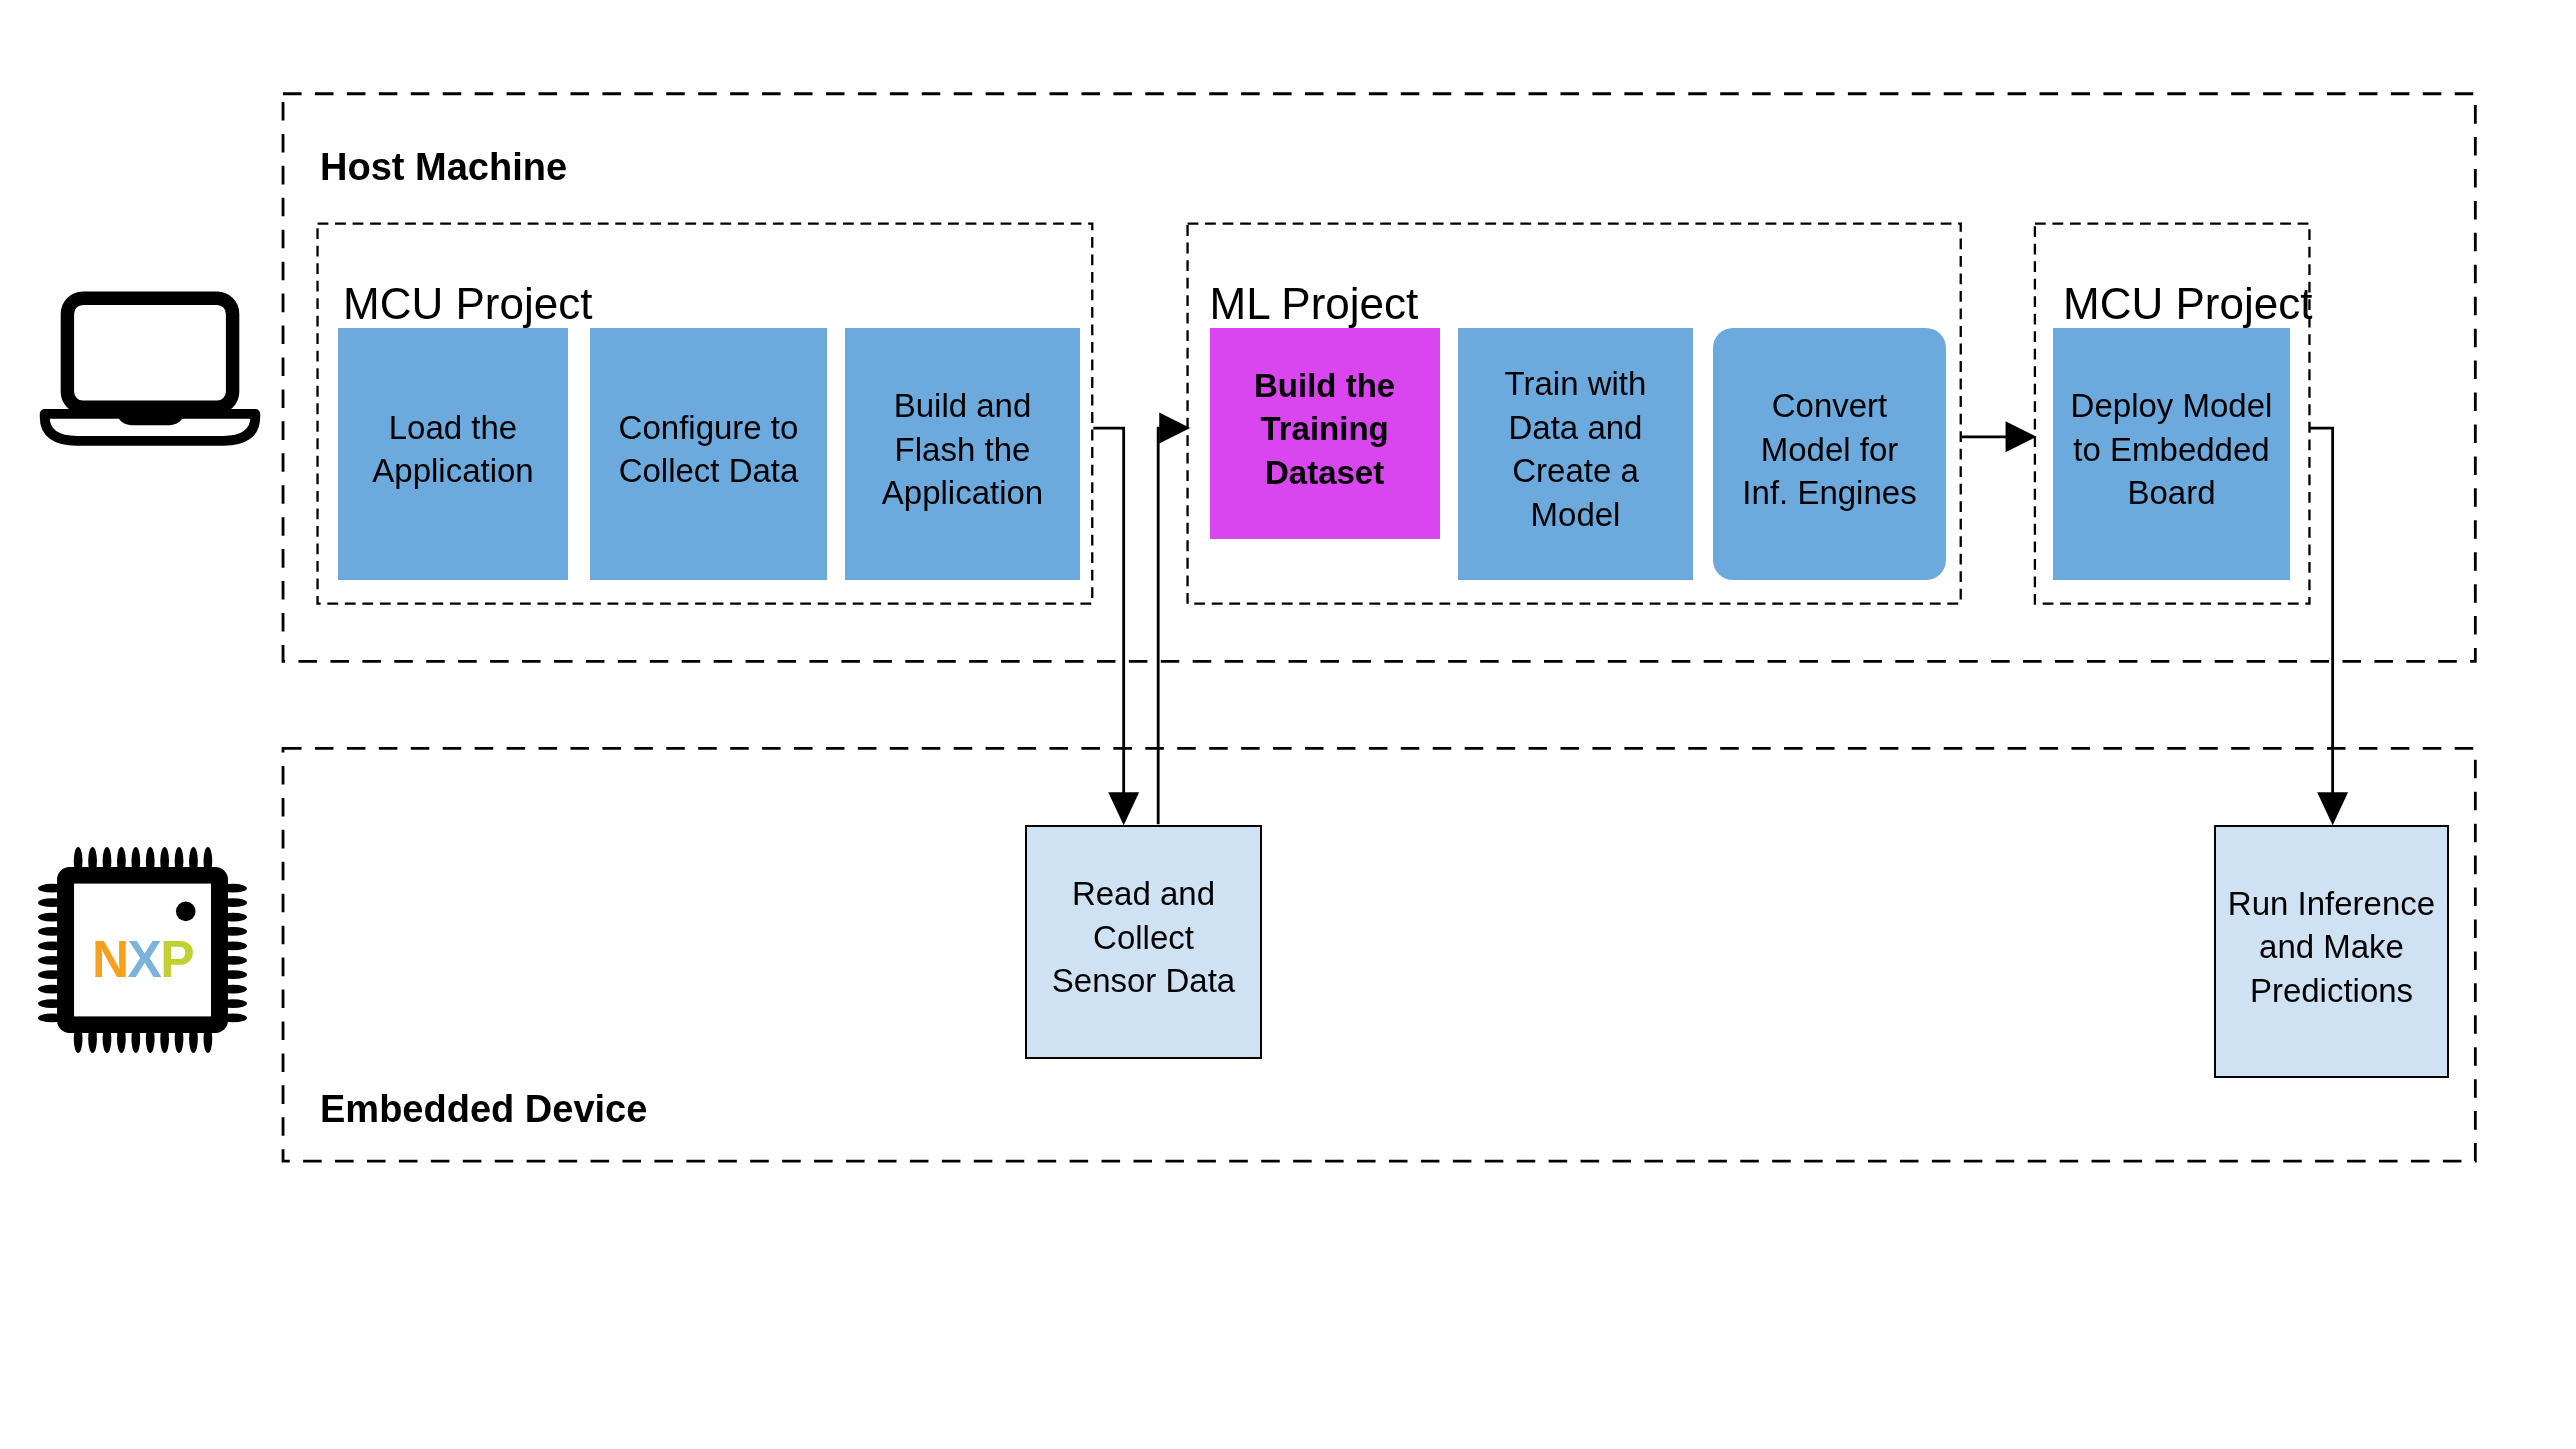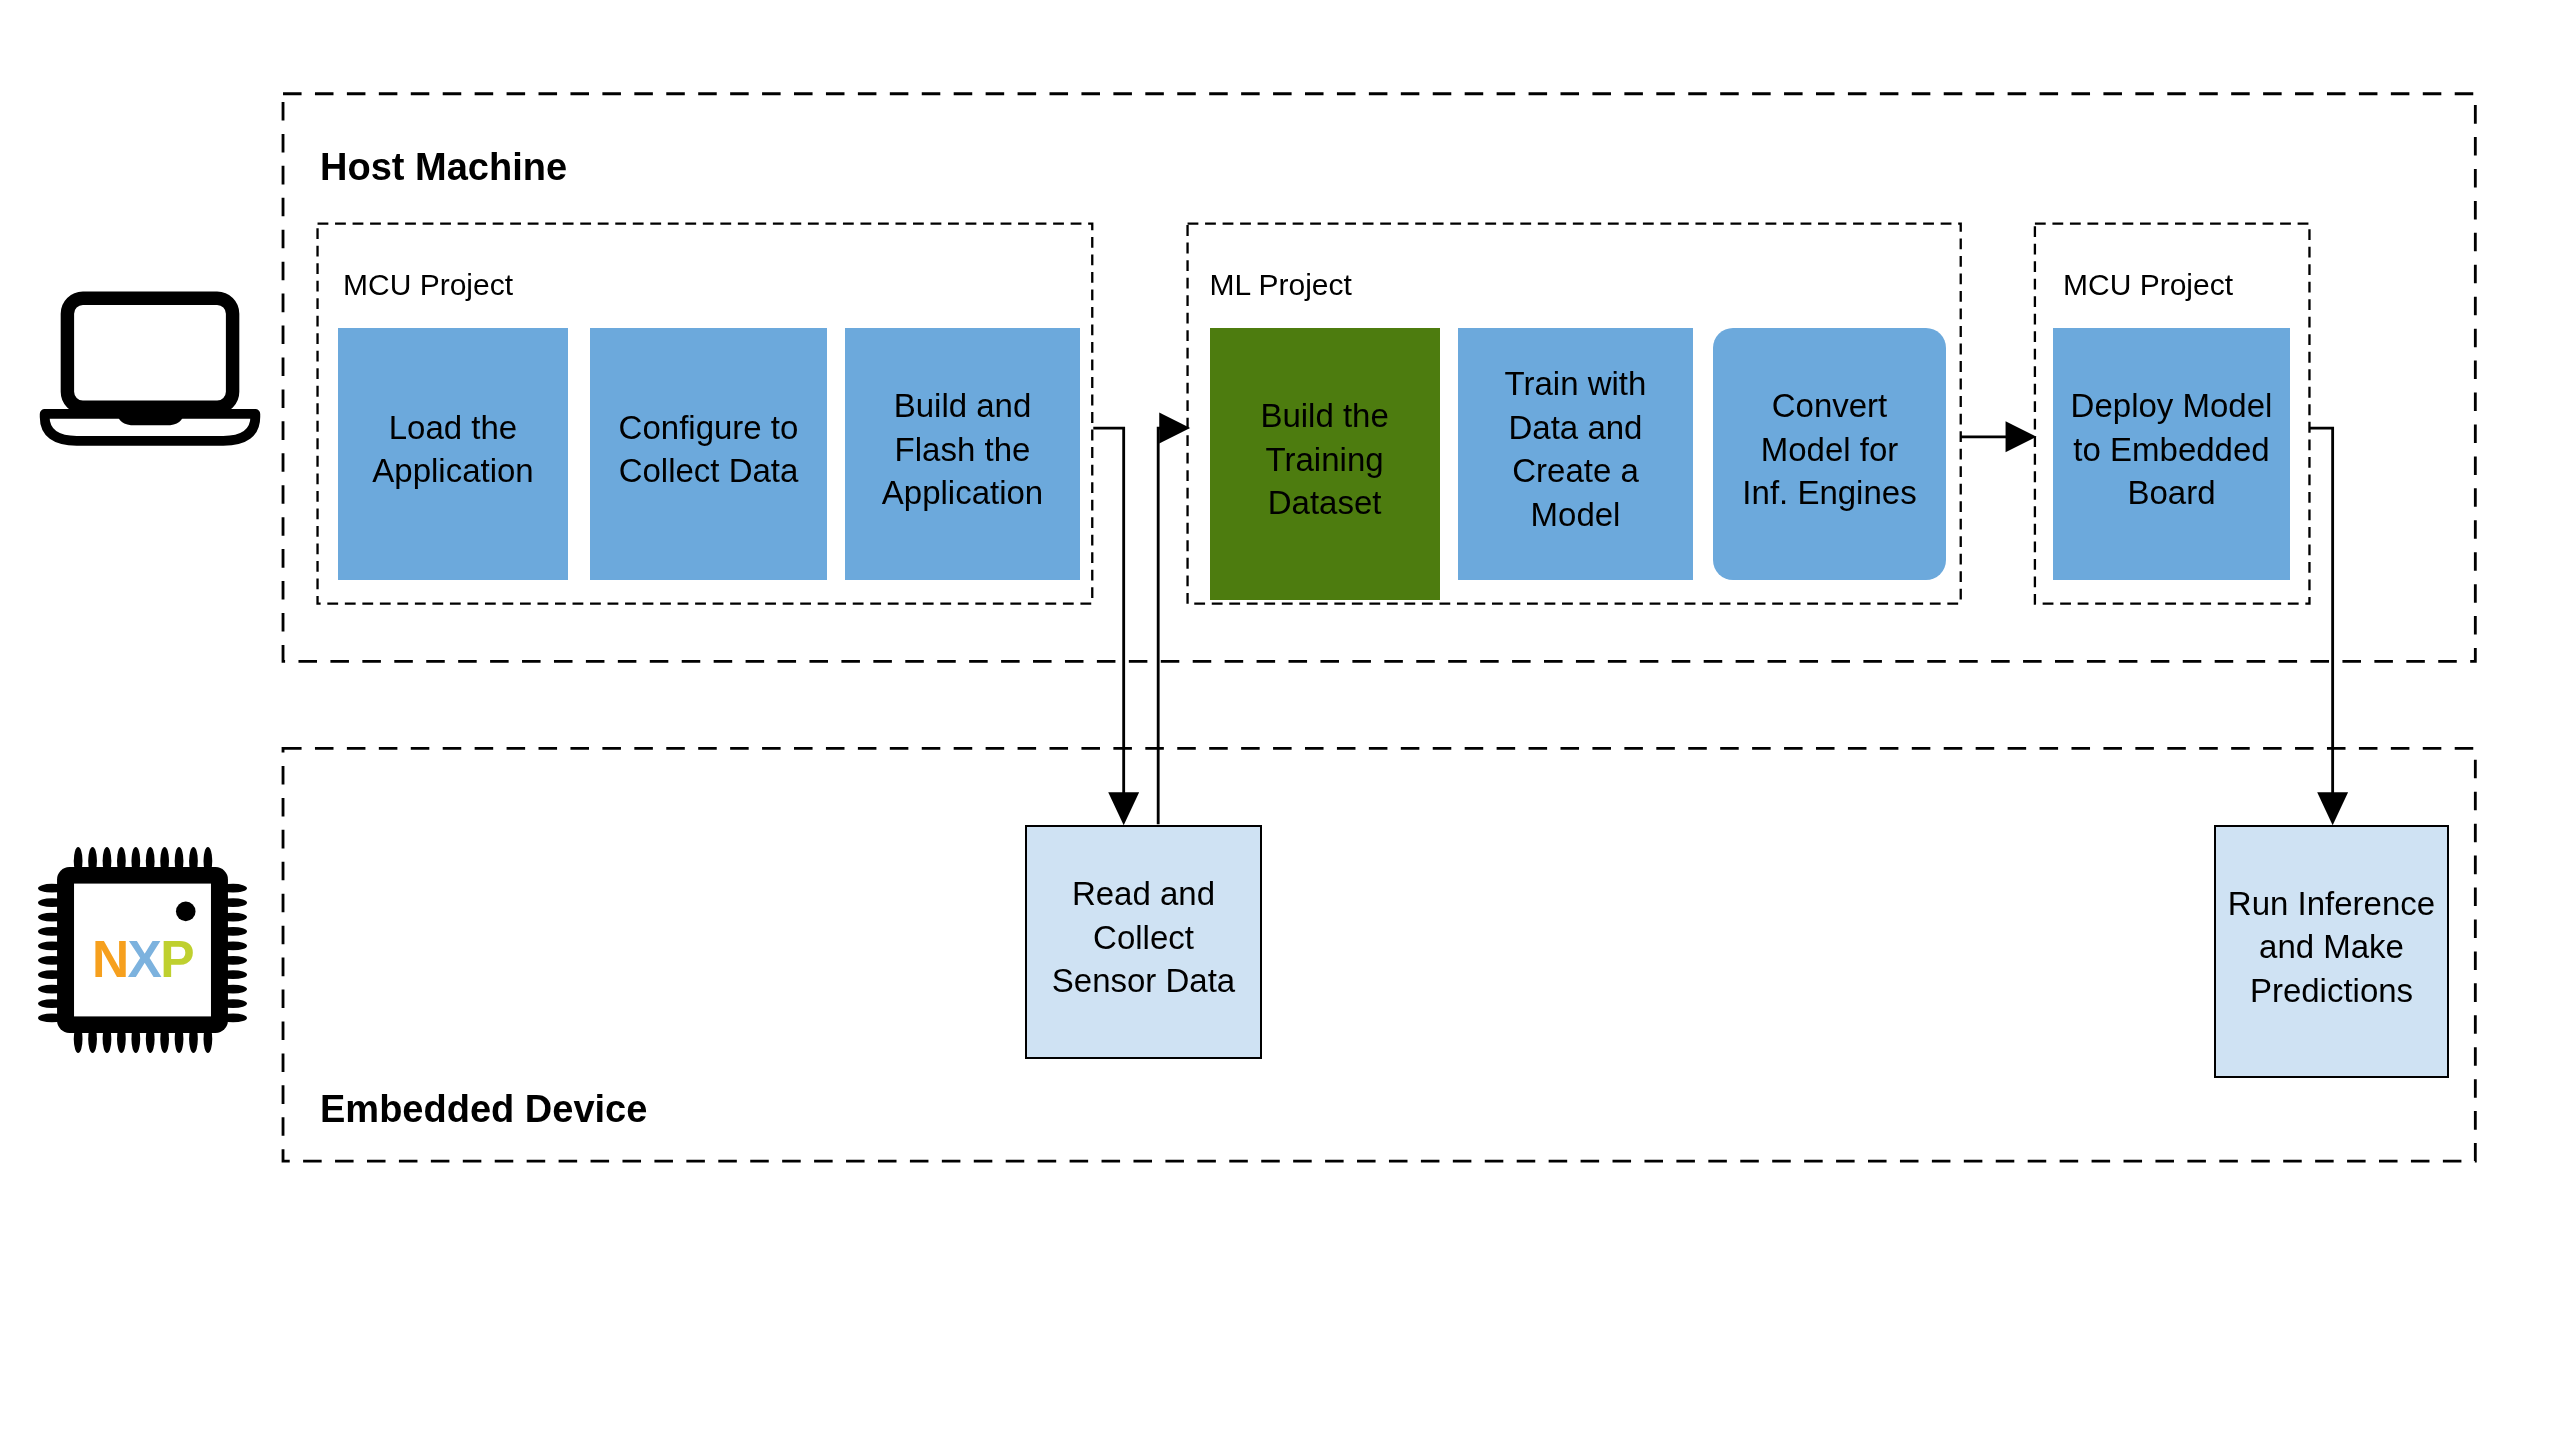--- a/index.html
+++ b/index.html
@@ -27,23 +27,24 @@
   .region-label {
     position: absolute;
     font-size: 38px;
     font-weight: bold;
     line-height: 1.1;
     white-space: nowrap;
   }
   .group { position: absolute; }
   .group-label {
     position: absolute;
-    font-size: 30px;
+    font-size: 44px;
     line-height: 1.1;
     white-space: nowrap;
+    margin-top: 12px;
   }
   .step-box {
     position: absolute;
     display: flex;
     align-items: center;
     justify-content: center;
     text-align: center;
     white-space: pre-line;
     font-size: 33px;
     line-height: 1.32;
@@ -159,21 +160,21 @@
 Application</div>
       <div class="step-box" style="left: 272px; top: 104px; width: 237px; height: 252px; background-color: rgb(108, 169, 220);">Configure to
 Collect Data</div>
       <div class="step-box" style="left: 527px; top: 104px; width: 235px; height: 252px; background-color: rgb(108, 169, 220);">Build and
 Flash the
 Application</div>
     </div>
 
     <div class="group" style="left:905px; top:130px; width:773px; height:380px;">
       <div class="group-label" style="left:21.6px; top:44px;">ML Project</div>
-      <div class="step-box" style="left: 21.6px; top: 104px; width: 230px; height: 272px; background-color: #4d7c0f;">Build the
+      <div class="step-box" style="left: 21.6px; top: 104px; width: 230px; height: 211px; background-color: #d946ef; font-weight: bold;">Build the
 Training
 Dataset</div>
       <div class="step-box" style="left: 270px; top: 104px; width: 235px; height: 252px; background-color: rgb(108, 169, 220);">Train with
 Data and
 Create a
 Model</div>
       <div class="step-box" style="left: 525px; top: 104px; width: 233px; height: 252px; background-color: rgb(108, 169, 220); border-radius: 20px;">Convert
 Model for
 Inf. Engines</div>
     </div>

